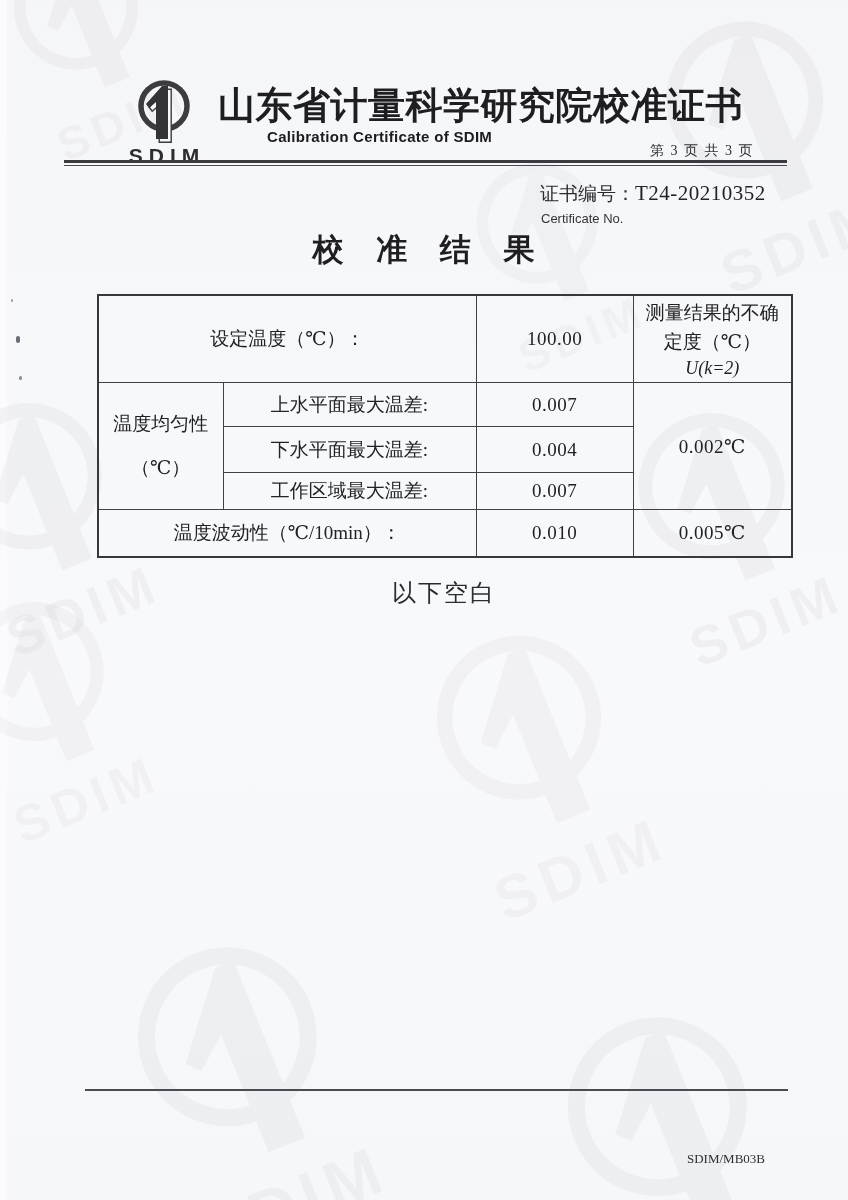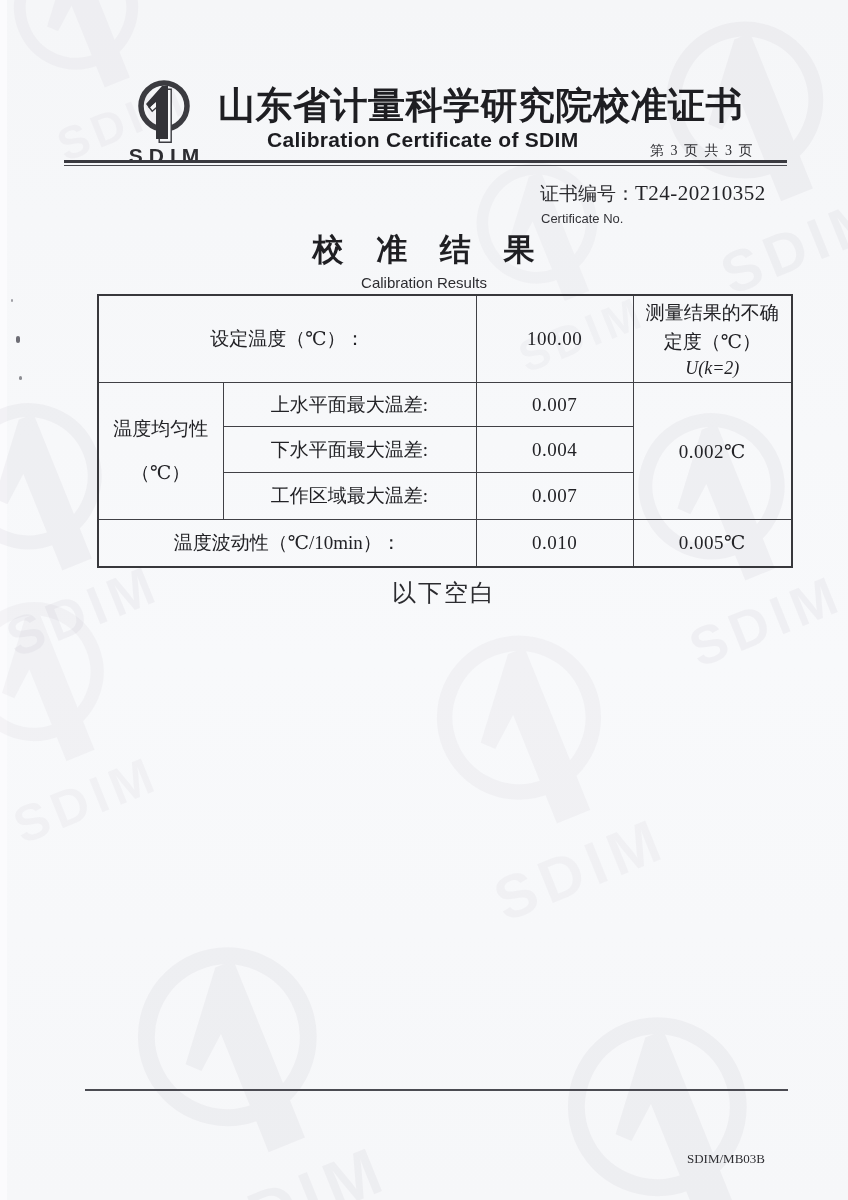--- a/index.html
+++ b/index.html
@@ -41,21 +41,21 @@
     color:#2d2d31;
   }
   .title-cn{
     position:absolute; left:218px; top:81px; width:540px;
     font-size:37px; font-weight:bold; letter-spacing:0.5px; color:#1e1e22;
     white-space:nowrap;
   }
   .title-en{
     position:absolute; left:267px; top:128px;
     font-family:"Liberation Sans","DejaVu Sans",sans-serif;
-    font-size:21px; font-weight:bold; letter-spacing:0.3px; color:#1c1c20;
+    font-size:15px; font-weight:bold; letter-spacing:0.3px; color:#1c1c20;
     white-space:nowrap;
   }
   .page-info{
     position:absolute; left:650px; top:142px;
     font-size:14px; color:#2e2e32; word-spacing:3px; white-space:nowrap;
   }
   .double-rule{
     position:absolute; left:64px; top:160px; width:723px; height:6px;
     border-top:3px solid #3a3a40; border-bottom:1.5px solid #4a4a50;
   }
@@ -88,21 +88,21 @@
     border:2.5px solid #38383c;
     font-size:19px; color:#222226;
   }
   table.results td{
     border:1.5px solid #404045; text-align:center; vertical-align:middle;
     padding:2px 4px;
   }
   tr.r1 td{ height:86px; }
   tr.r2 td{ height:44px; }
   tr.r3 td{ height:46px; }
-  tr.r4 td{ height:47px; }
+  tr.r4 td{ height:37px; }
   tr.r5 td{ height:47px; }
   .unc-header{ padding:4px 18px; line-height:29px; }
   .formula{ font-style:italic; font-size:18px; line-height:24px; display:block; }
   .uniformity-cell div{ line-height:22px; }
   .uniformity-cell .unit{ margin-top:22px; }
   .num{ letter-spacing:0.5px; }
 
   .below-blank{
     position:absolute; left:97px; top:577px; width:694px;
     text-align:center; font-size:24px; letter-spacing:2px; color:#2c2c30;
@@ -197,21 +197,20 @@
   <span class="page-info">第 3 页 共 3 页</span>
   <div class="double-rule"></div>
 
   <div class="cert-line">
     <span class="cert-label">证书编号：</span><span class="cert-number">T24-20210352</span>
   </div>
   <div class="cert-en">Certificate No.</div>
 
   <div class="results-block">
     <div class="results-cn">校 准 结 果</div>
-    <div class="results-en">Calibration Results</div>
   </div>
 
   <table class="results">
     <colgroup>
       <col style="width:125px">
         <col style="width:253px">
         <col style="width:157px">
         <col style="width:159px">
     </colgroup>
     <tbody>

